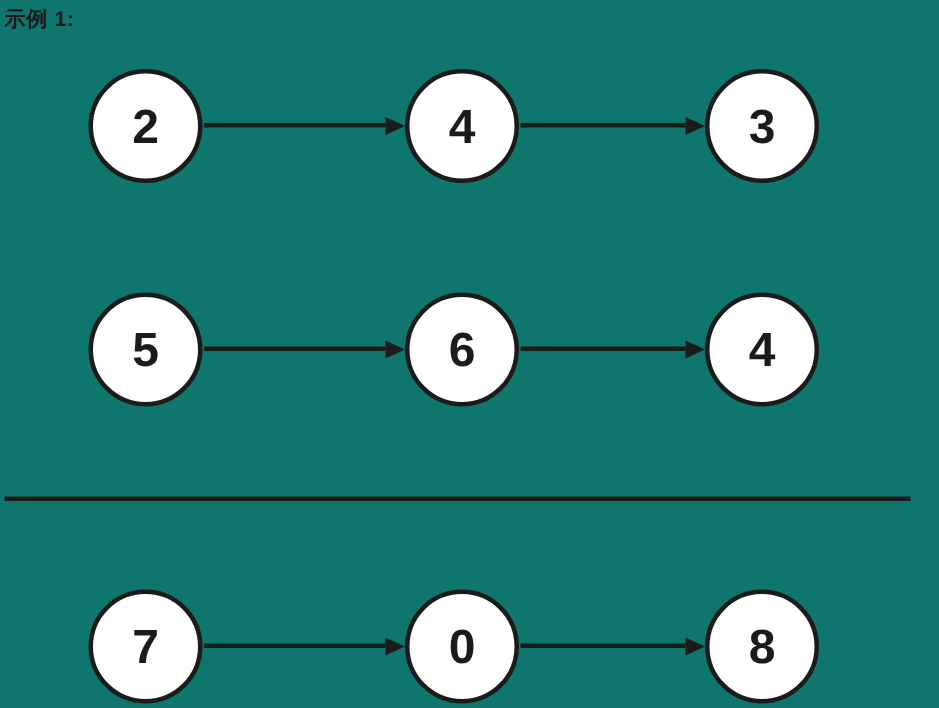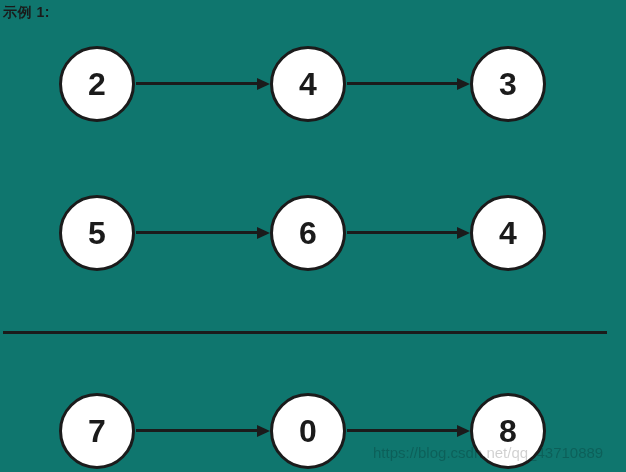--- a/index.html
+++ b/index.html
@@ -127,15 +127,14 @@
   </div>
   <div class="arrow a1 ay3"></div>
   <div class="node c2 r3">
     <span>0</span>
   </div>
   <div class="arrow a2 ay3"></div>
   <div class="node c3 r3">
     <span>8</span>
   </div>
 
-  <div class="watermark">https://blog.csdn.net/qq_43710889</div>
 
 </div>
 
 </body></html>

